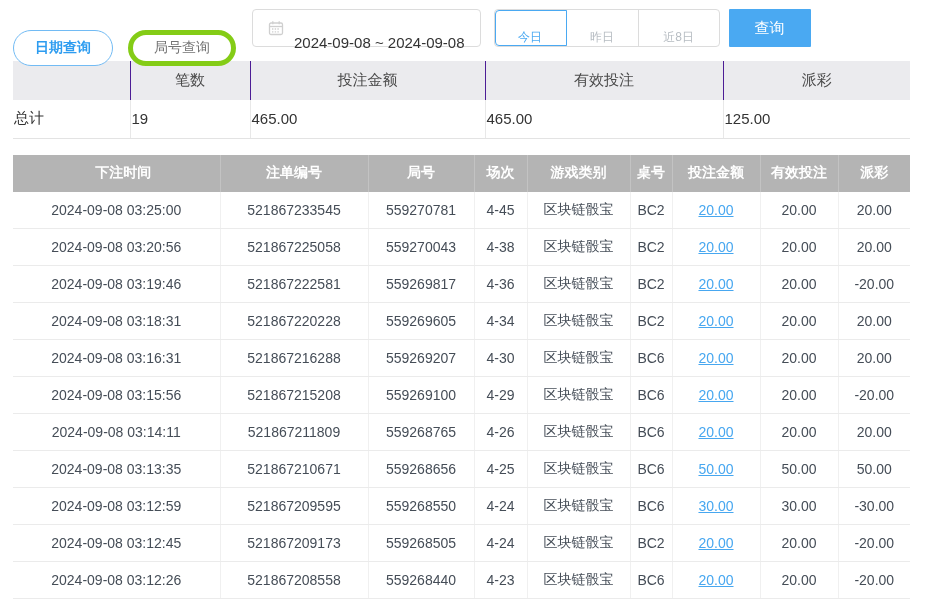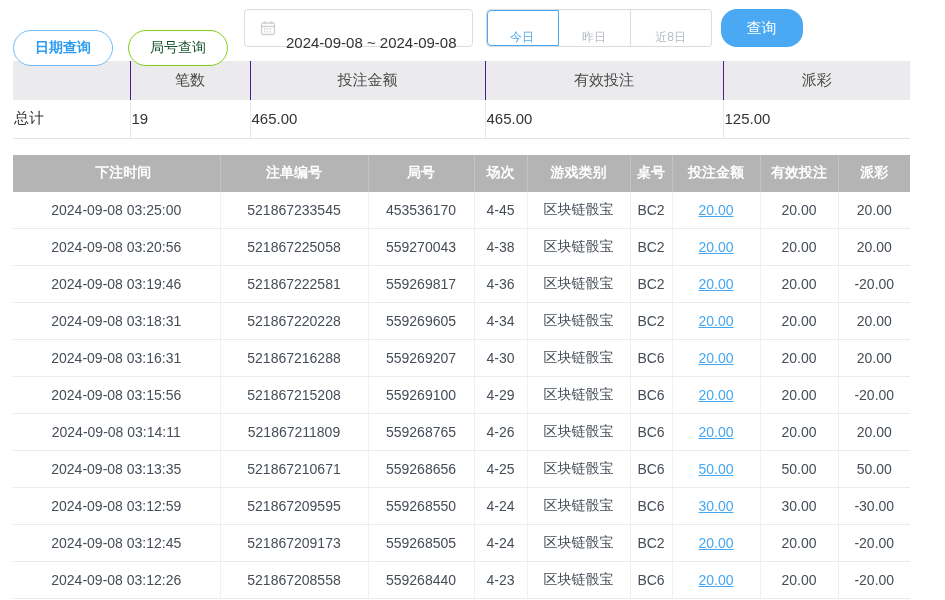--- a/index.html
+++ b/index.html
@@ -15,21 +15,21 @@
     font-family:"Liberation Sans","DejaVu Sans",sans-serif;
     color:#454b54;
   }
   
   .toolbar{display:flex;align-items:center;padding:9px 0 0 13px;height:47px;}
   .pill{
     height:36px;border-radius:18px;padding:0 21px;background:#fff;
     display:inline-flex;align-items:center;font-size:14px;cursor:pointer;margin-top:40px;
   }
   .pill-active{border:1px solid #72bbf4;color:#2d9cf0;font-weight:bold;}
-  .pill-plain{border:1px solid #84cc16;color:#14532d;margin-left:15px;}
+  .pill-plain{border:5px solid #84cc16;color:#737373;margin-left:15px;}
   .datebox{
     margin-left:16px;height:38px;border:1px solid #dcdcdc;border-radius:4px;
     display:flex;align-items:center;padding:0 15px;gap:10px;cursor:pointer;background:#fff;
   }
   .datebox .cal{display:flex;align-items:center;}
   .datebox .date-text{font-size:15px;color:#333;white-space:nowrap;margin-top:28px;}
   .seg-group{
     margin-left:13px;height:38px;border:1px solid #dcdcdc;border-radius:4px;
     display:flex;align-items:stretch;background:#fff;overflow:visible;
   }
@@ -37,21 +37,21 @@
     width:72px;display:flex;align-items:flex-end;justify-content:center;
     font-size:12px;color:#b6bcc2;cursor:pointer;border-right:1px solid #dcdcdc;
   }
   .seg:last-child{border-right:none;width:80px;}
   .seg.active{
     color:var(--accent-blue);
     outline:1px solid var(--accent-blue);outline-offset:-1px;
     border-radius:4px 0 0 4px;
   }
   .search-btn{
-    margin-left:9px;width:82px;height:38px;border:none;border-radius:16px;
+    margin-left:9px;width:82px;height:38px;border:none;border-radius:1px;
     background:var(--accent-blue);color:#fff;font-size:15px;cursor:pointer;
     font-family:inherit;
   }
   
   table{border-collapse:collapse;table-layout:fixed;}
   .summary{margin:14px 0 0 13px;width:897px;}
   .summary th{
     background:#ebebee;height:39px;font-size:15px;color:#4a4a4a;
     font-weight:normal;text-align:center;border-left:1px solid #4c1d95;
   }
@@ -162,21 +162,21 @@
       <th>桌号</th>
       <th>投注金额</th>
       <th>有效投注</th>
       <th>派彩</th>
     </tr>
   </thead>
   <tbody>
   <tr>
     <td>2024-09-08 03:25:00</td>
     <td>521867233545</td>
-    <td>453536170</td>
+    <td>559270781</td>
     <td>4-45</td>
     <td>区块链骰宝</td>
     <td>BC2</td>
     <td>
       <a href="#" class="bet-link">20.00</a>
     </td>
     <td>20.00</td>
     <td>20.00</td>
   </tr>
 

